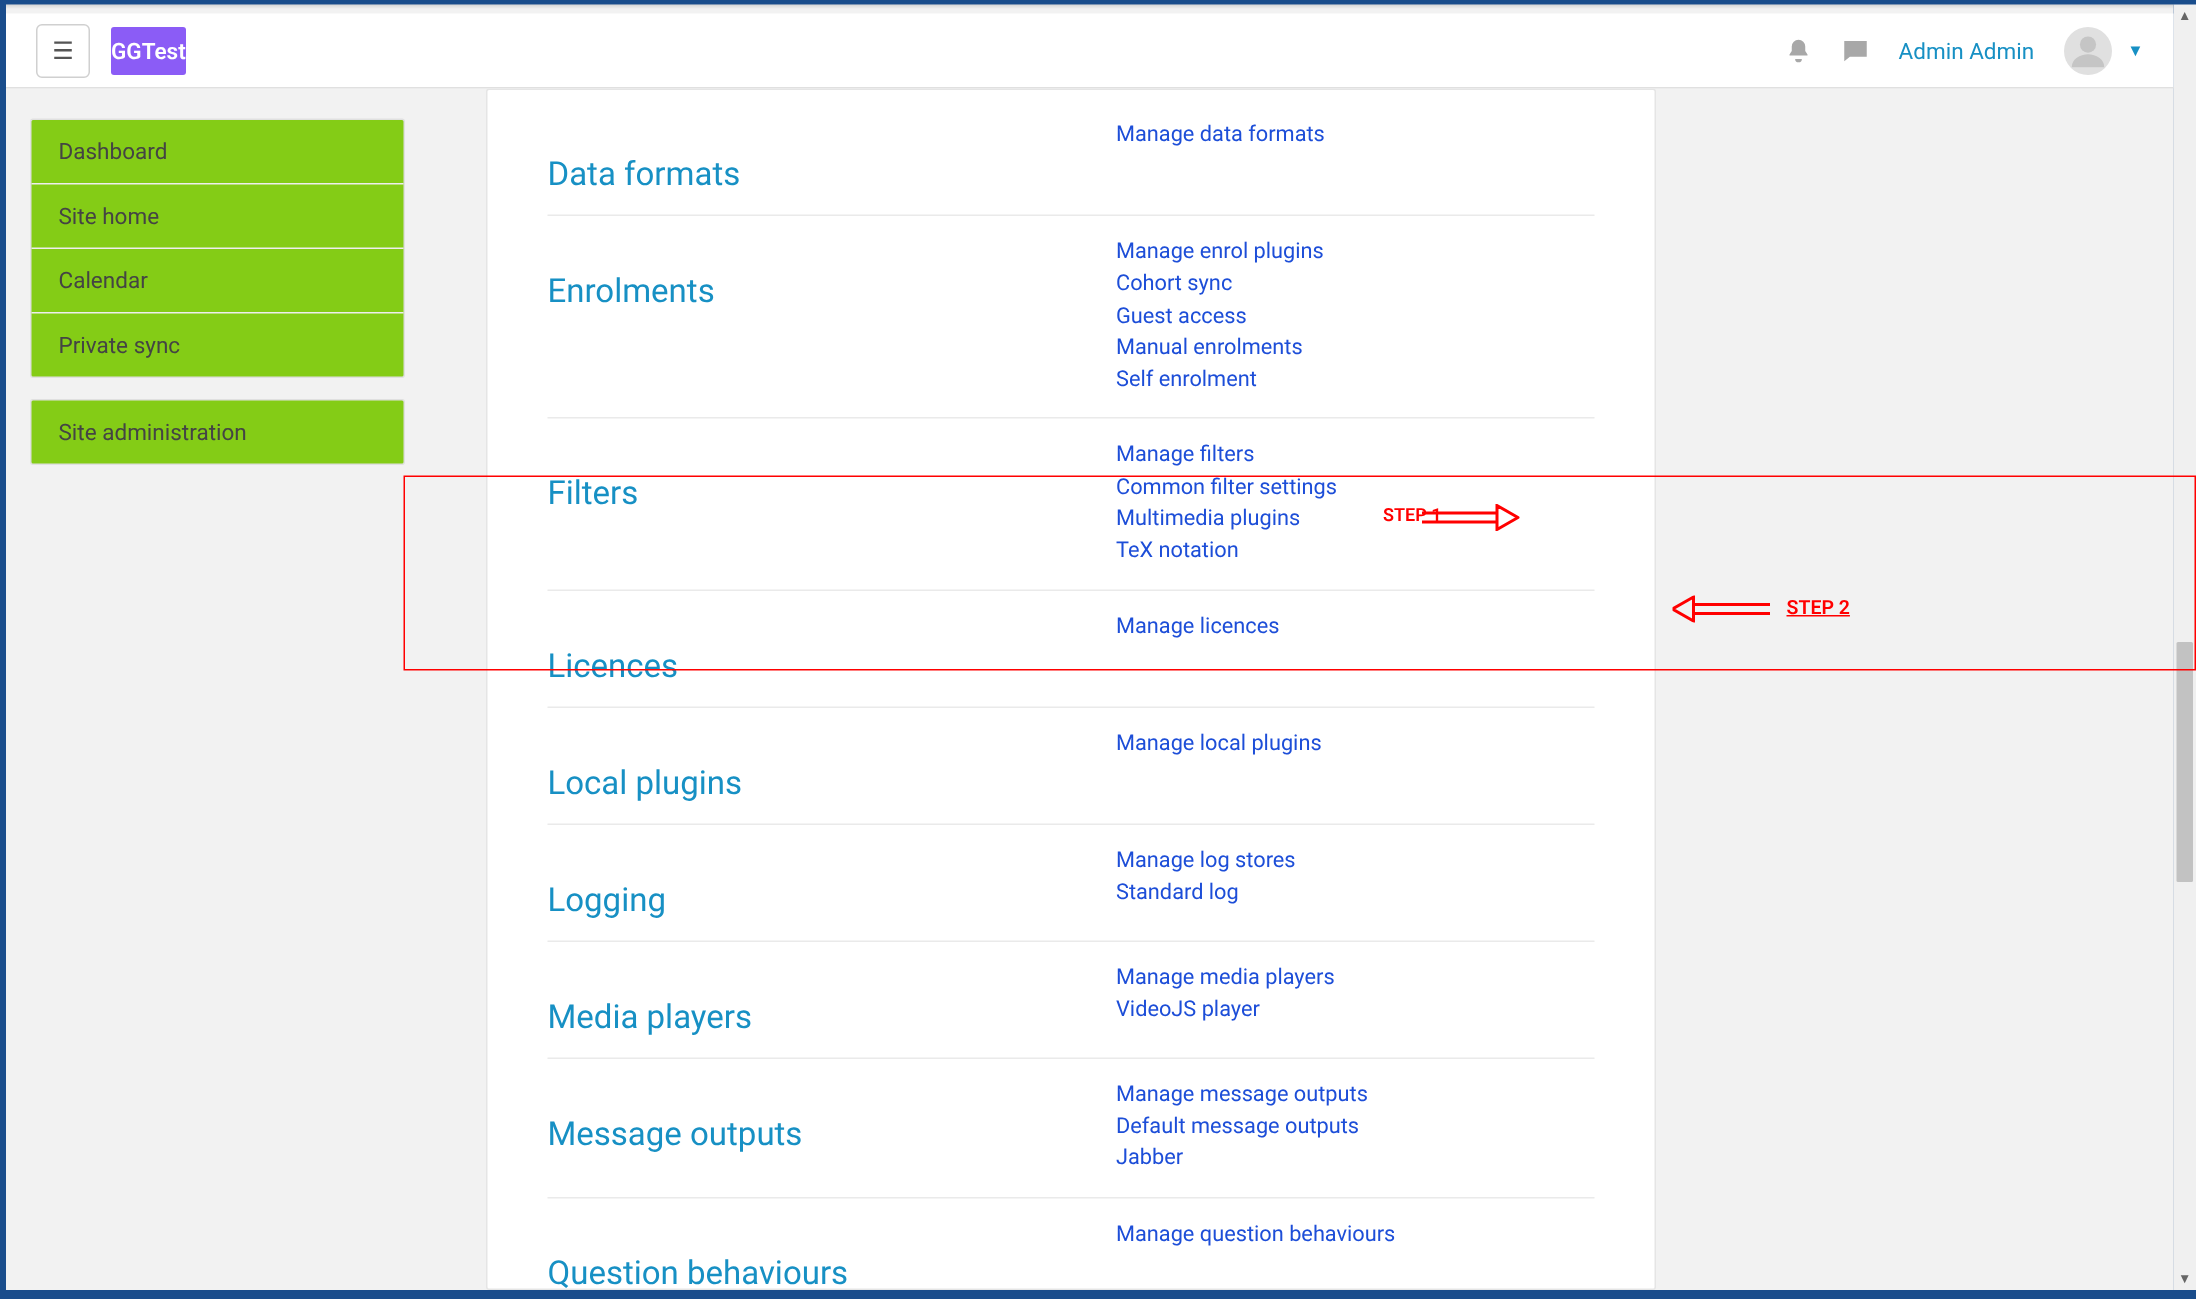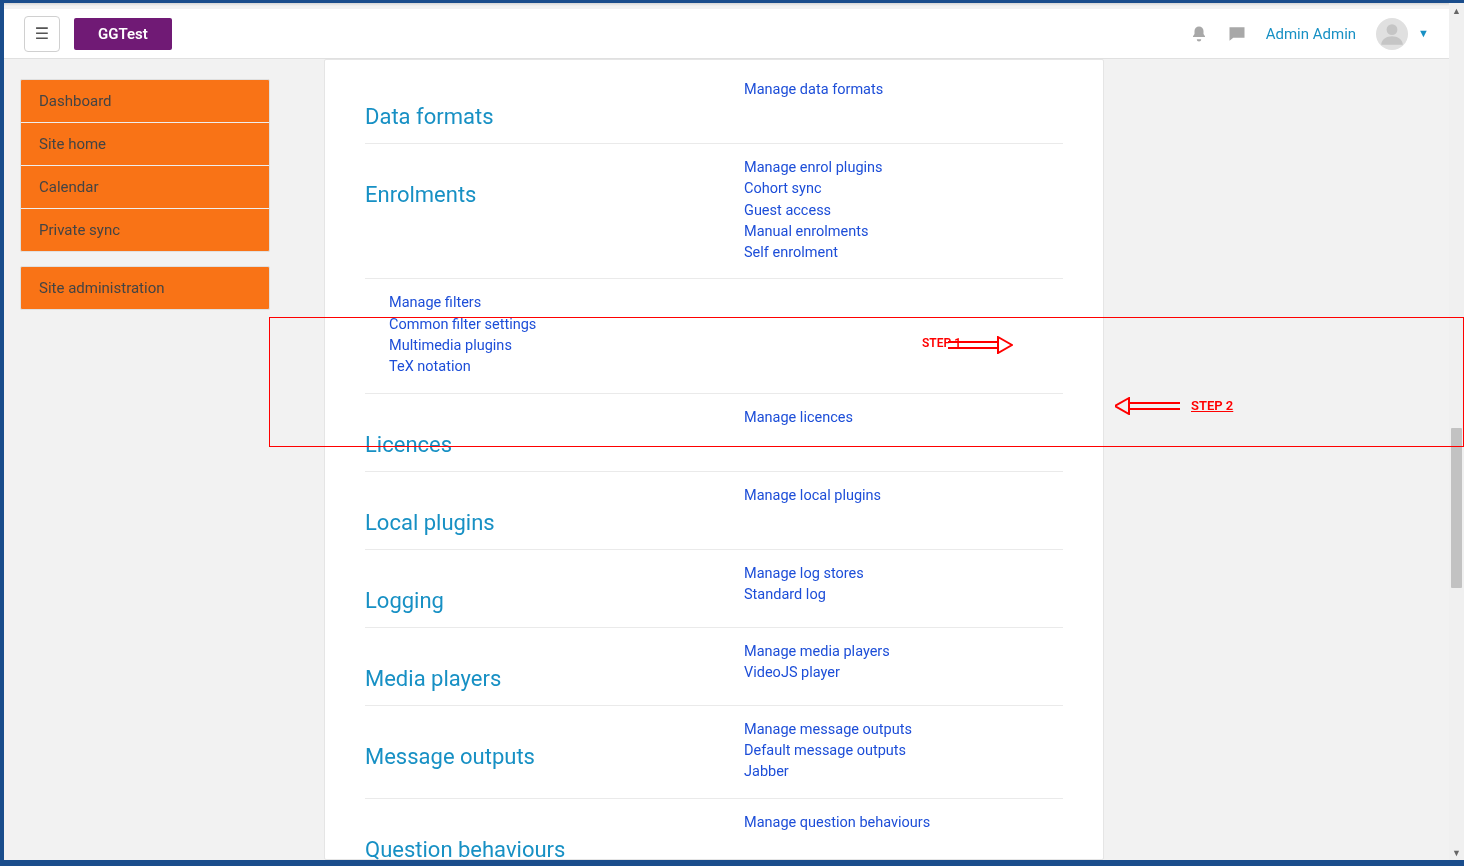--- a/index.html
+++ b/index.html
@@ -48,23 +48,23 @@
       border-radius: 4px;
       background: #fff;
       display: flex;
       align-items: center;
       justify-content: center;
       cursor: pointer;
       font-size: 16px;
       color: #555;
     }
     .brand {
-      background: #701a75;
+      background: #8b5cf6;
       color: #fff;
-      padding: 7px 24px;
+      padding: 7px 0;
       border-radius: 2px;
       font-weight: 600;
       font-size: 15px;
       cursor: pointer;
     }
     .navbar-right {
       margin-left: auto;
       display: flex;
       align-items: center;
       gap: 20px;
@@ -104,21 +104,21 @@
       bottom: 0;
       background: #f2f2f2;
       display: flex;
     }
     .sidebar {
       width: 280px;
       padding: 20px 14px 0 16px;
       flex-shrink: 0;
     }
     .nav-block {
-      background: #f97316;
+      background: #84cc16;
       border: 1px solid #e0e0e0;
       border-radius: 2px;
       margin-bottom: 14px;
     }
     .nav-item {
       padding: 12px 18px;
       border-bottom: 1px solid #eeeeee;
       color: #444;
       font-size: 15px;
       cursor: pointer;
@@ -352,20 +352,21 @@
               <div class="section-heading">Enrolments</div>
               <div class="section-links">
                 <a class="section-link">Manage enrol plugins</a>
                 <a class="section-link">Cohort sync</a>
                 <a class="section-link">Guest access</a>
                 <a class="section-link">Manual enrolments</a>
                 <a class="section-link">Self enrolment</a>
               </div>
             </div>
             <div class="section-row">
+              <div class="section-heading">Filters</div>
               <div class="section-links">
                 <a class="section-link">Manage filters</a>
                 <a class="section-link">Common filter settings</a>
                 <a class="section-link">Multimedia plugins</a>
                 <a class="section-link">TeX notation</a>
               </div>
             </div>
             <div class="section-row">
               <div class="section-heading">Licences</div>
               <div class="section-links">

